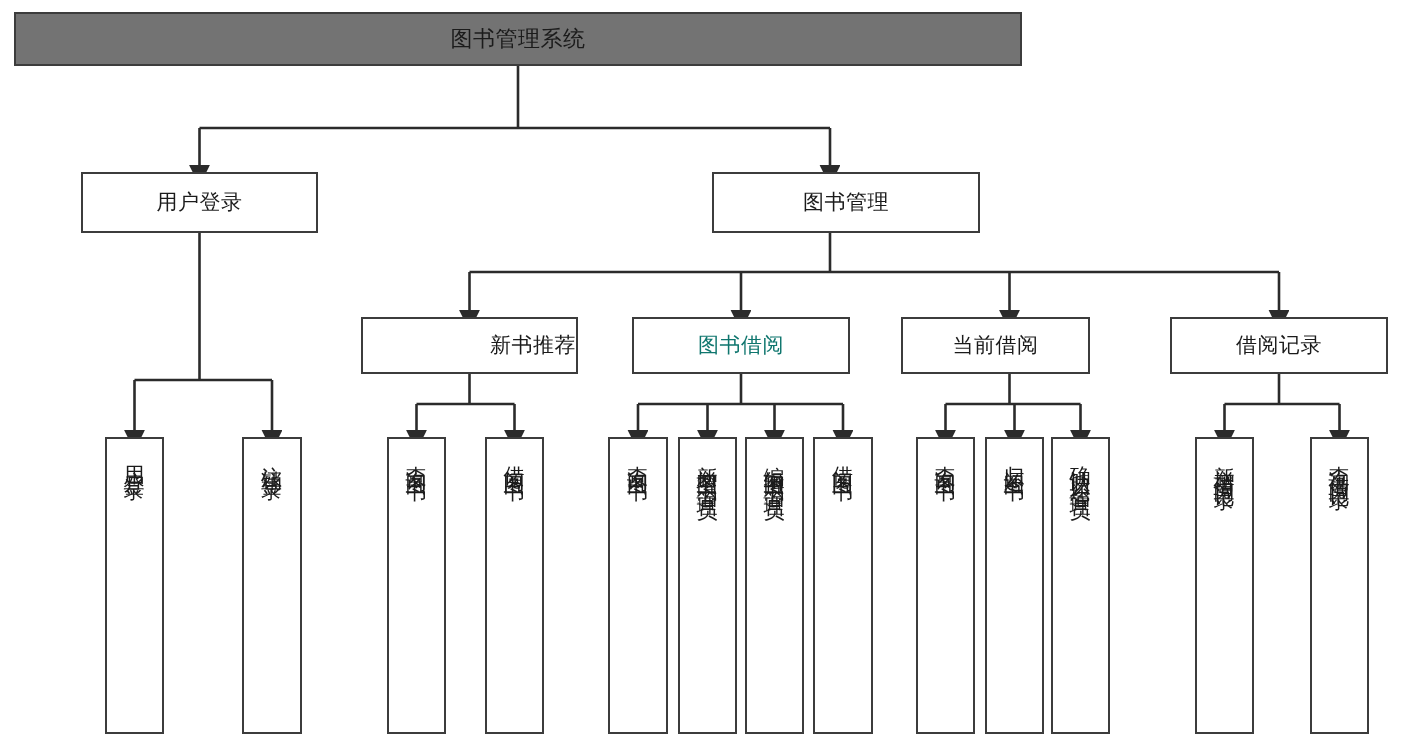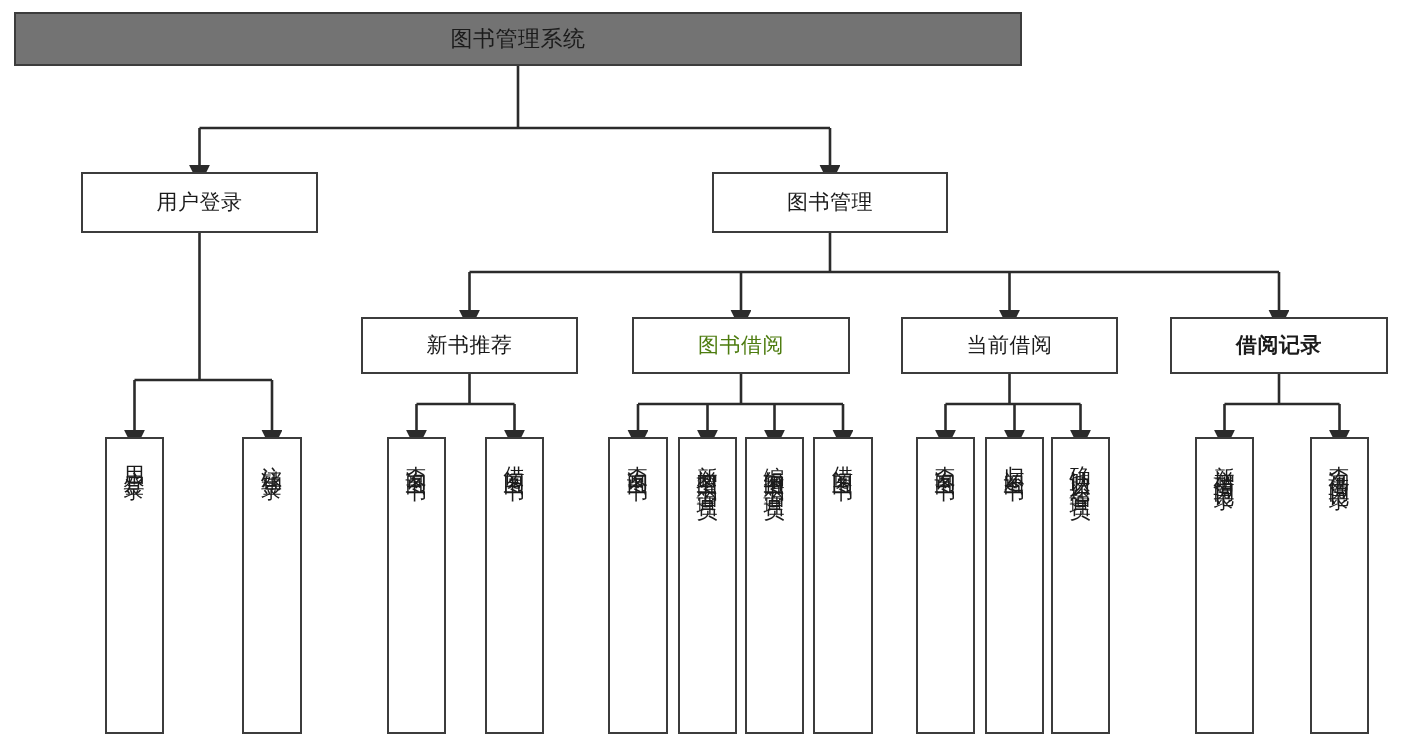--- a/index.html
+++ b/index.html
@@ -117,33 +117,33 @@
       </g>
   </svg>
 
   <div id="node-layer">
       <div class="node horiz root" style="left: 14px; top: 12px; width: 1008px; height: 54px; border-color: rgb(60, 60, 60); background: #737373; color: rgb(27, 27, 27);">
         <span class="label">图书管理系统</span>
       </div>
       <div class="node horiz" style="left: 81px; top: 172px; width: 237px; height: 61px; border-color: rgb(60, 60, 60); background: rgb(255, 255, 255); color: rgb(27, 27, 27);">
         <span class="label">用户登录</span>
       </div>
-      <div class="node horiz" style="left: 712px; top: 172px; width: 236px; height: 61px; border-color: rgb(60, 60, 60); background: rgb(255, 255, 255); color: rgb(27, 27, 27);">
+      <div class="node horiz" style="left: 712px; top: 172px; width: 268px; height: 61px; border-color: rgb(60, 60, 60); background: rgb(255, 255, 255); color: rgb(27, 27, 27);">
         <span class="label">图书管理</span>
       </div>
-      <div class="node horiz" style="left: 361px; top: 317px; width: 217px; height: 57px; border-color: rgb(60, 60, 60); background: rgb(255, 255, 255); color: rgb(27, 27, 27);">
+      <div class="node horiz" style="left: 361px; top: 317px; width: 217px; height: 57px; border-color: rgb(60, 60, 60); background: rgb(255, 255, 255); color: rgb(27, 27, 27); justify-content: flex-end;">
         <span class="label">新书推荐</span>
       </div>
-      <div class="node horiz" style="left: 632px; top: 317px; width: 218px; height: 57px; border-color: rgb(60, 60, 60); background: rgb(255, 255, 255); color: #4d7c0f;">
+      <div class="node horiz" style="left: 632px; top: 317px; width: 218px; height: 57px; border-color: rgb(60, 60, 60); background: rgb(255, 255, 255); color: #0f766e;">
         <span class="label">图书借阅</span>
       </div>
-      <div class="node horiz" style="left: 901px; top: 317px; width: 217px; height: 57px; border-color: rgb(60, 60, 60); background: rgb(255, 255, 255); color: rgb(27, 27, 27);">
+      <div class="node horiz" style="left: 901px; top: 317px; width: 189px; height: 57px; border-color: rgb(60, 60, 60); background: rgb(255, 255, 255); color: rgb(27, 27, 27);">
         <span class="label">当前借阅</span>
       </div>
-      <div class="node horiz" style="left: 1170px; top: 317px; width: 218px; height: 57px; border-color: rgb(60, 60, 60); background: rgb(255, 255, 255); color: rgb(27, 27, 27); font-weight: bold;">
+      <div class="node horiz" style="left: 1170px; top: 317px; width: 218px; height: 57px; border-color: rgb(60, 60, 60); background: rgb(255, 255, 255); color: rgb(27, 27, 27);">
         <span class="label">借阅记录</span>
       </div>
       <div class="node vert" style="left: 105px; top: 437px; width: 59px; height: 297px; border-color: rgb(60, 60, 60); background: rgb(255, 255, 255); color: rgb(27, 27, 27);">
         <span class="label">用户登录</span>
       </div>
       <div class="node vert" style="left: 242px; top: 437px; width: 60px; height: 297px; border-color: rgb(60, 60, 60); background: rgb(255, 255, 255); color: rgb(27, 27, 27);">
         <span class="label">注销登录</span>
       </div>
       <div class="node vert" style="left: 387px; top: 437px; width: 59px; height: 297px; border-color: rgb(60, 60, 60); background: rgb(255, 255, 255); color: rgb(27, 27, 27);">
         <span class="label">查询图书</span>

